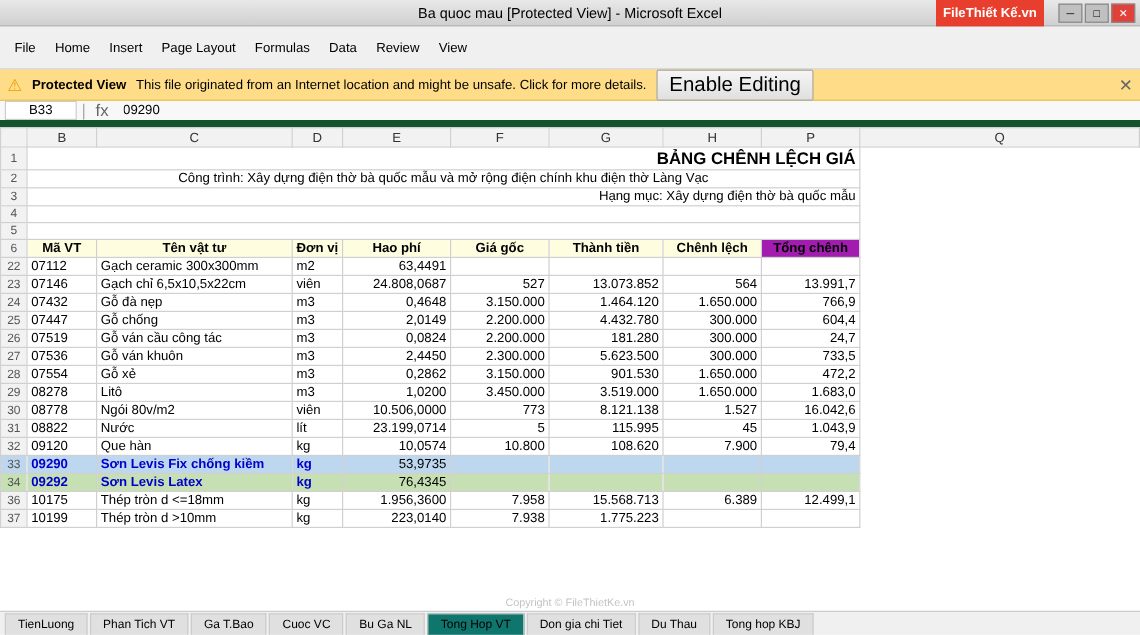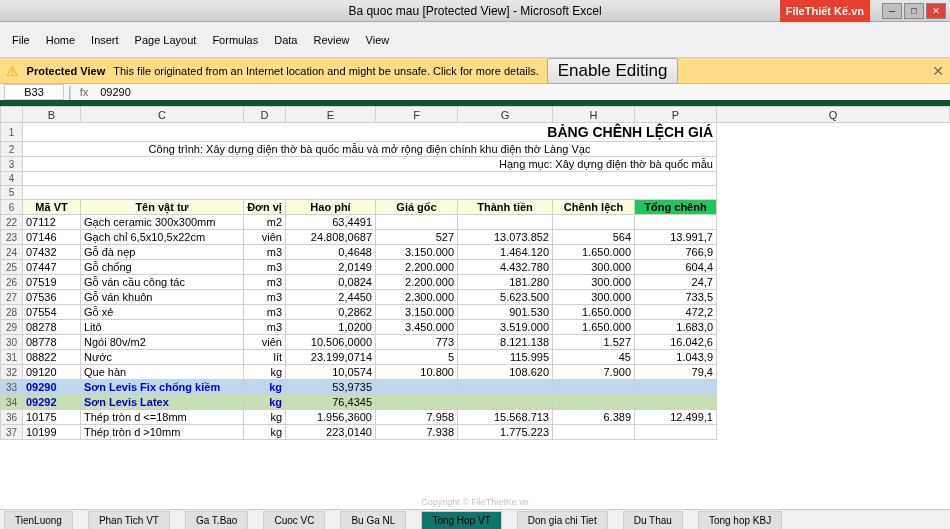--- a/index.html
+++ b/index.html
@@ -117,21 +117,21 @@
       padding: 1px 4px;
       font-size: 11px;
       text-align: center;
     }
     #formula-divider {
       color: #aaa;
       font-size: 14px;
     }
     #formula-icon {
       color: #666;
-      font-size: 11px;
+      font-size: 14px;
       padding: 0 4px;
     }
     #formula-input {
       flex: 1;
       border: none;
       font-size: 11px;
       padding: 1px 4px;
       background: transparent;
     }
 
@@ -174,36 +174,36 @@
       font-size: 14px;
     }
     .subtitle-cell {
       text-align: center;
       font-size: 11px;
     }
     .right-align {
       text-align: right;
     }
     .center-align {
-      text-align: right;
+      text-align: left;
     }
 
     
     #tab-bar {
       position: absolute;
       bottom: 0;
       left: 0;
       right: 0;
       height: 20px;
       background: #f0f0f0;
       border-top: 1px solid #ccc;
       display: flex;
       align-items: center;
       padding-left: 4px;
-      gap: 13px;
+      gap: 0;
     }
     .sheet-tab {
       padding: 2px 10px;
       border: 1px solid #ccc;
       border-bottom: none;
       background: #e0e0e0;
       font-size: 10px;
       cursor: pointer;
       height: 18px;
       display: flex;
@@ -311,21 +311,21 @@
 
     <tr class="header-row">
       <td class="row-num">6</td>
       <td style="background:#fffde0; font-weight:bold; text-align:center;">Mã VT</td>
       <td style="background:#fffde0; font-weight:bold; text-align:center;">Tên vật tư</td>
       <td style="background:#fffde0; font-weight:bold; text-align:center;">Đơn vị</td>
       <td style="background:#fffde0; font-weight:bold; text-align:center;">Hao phí</td>
       <td style="background:#fffde0; font-weight:bold; text-align:center;">Giá gốc</td>
       <td style="background:#fffde0; font-weight:bold; text-align:center;">Thành tiền</td>
       <td style="background:#fffde0; font-weight:bold; text-align:center;">Chênh lệch</td>
-      <td style="background:#22c55e; font-weight:bold; text-align:center;">Tổng chênh</td>
+      <td style="background:#a21caf; font-weight:bold; text-align:center;">Tổng chênh</td>
     </tr>
 
     <tr>
       <td class="row-num">22</td>
       <td>07112</td>
       <td>Gạch ceramic 300x300mm</td>
       <td class="center-align">m2</td>
       <td class="right-align">63,4491</td>
       <td></td>
       <td></td>

